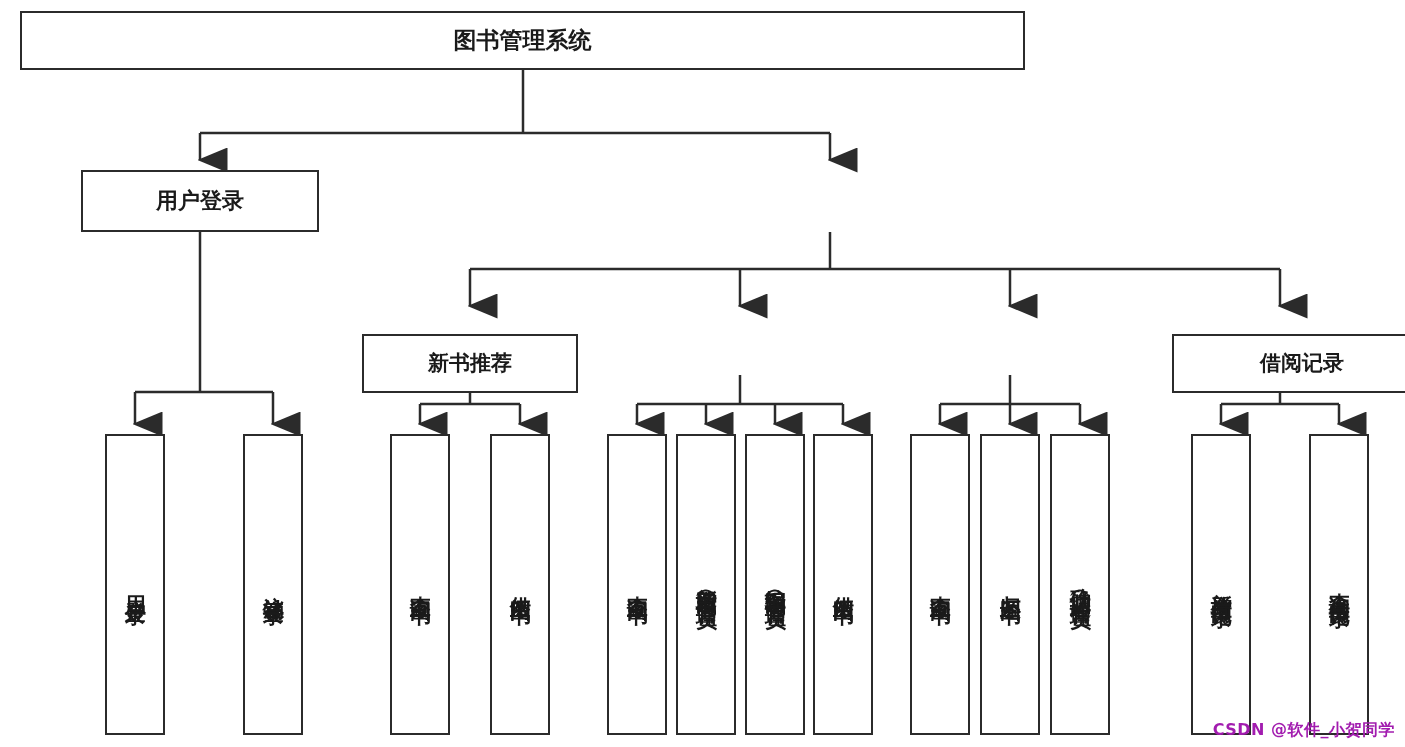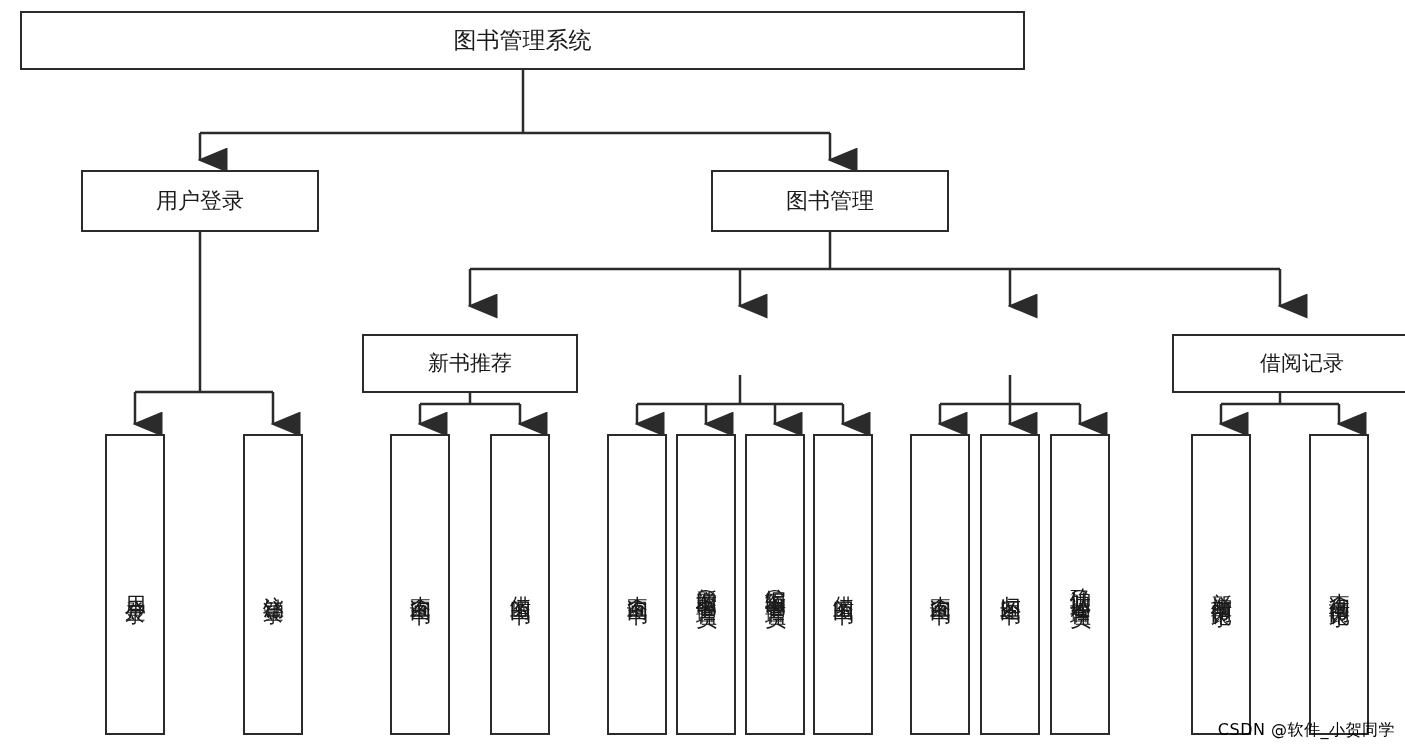--- a/index.html
+++ b/index.html
@@ -11,20 +11,21 @@
     width: 1405px;
     height: 747px;
     font-family: "DejaVu Sans", "Liberation Sans", sans-serif;
     overflow: hidden;
   }
   #canvas {
     position: relative;
     width: 1405px;
     height: 747px;
     background: #ffffff;
+    font-weight: bold;
   }
   svg.connectors {
     position: absolute;
     left: 0;
     top: 0;
     width: 1405px;
     height: 747px;
     pointer-events: none;
   }
   .node {
@@ -99,21 +100,21 @@
     margin-top: 60px;
   }
   .node.leaf.low-text .node-label {
     margin-top: 86px;
   }
   .watermark {
     position: absolute;
     right: 10px;
     bottom: 6px;
     font-size: 16px;
-    color: #000000;
+    color: #a21caf;
     white-space: nowrap;
     letter-spacing: 0.5px;
   }
 </style>
 </head>
 <body>
 
 <div id="canvas">
 
   <svg class="connectors" viewBox="0 0 1405 747" xmlns="http://www.w3.org/2000/svg">
@@ -166,23 +167,20 @@
     </g>
   </svg>
 
   <div class="node root">
     <span class="node-label">图书管理系统</span>
   </div>
 
   <div class="node lvl1 n-user-login">
     <span class="node-label">用户登录</span>
   </div>
-  <div class="node lvl1 n-book-manage">
-    <span class="node-label">图书管理</span>
-  </div>
 
   <div class="node lvl2 n-new-book">
     <span class="node-label">新书推荐</span>
   </div>
   <div class="node lvl2 n-record">
     <span class="node-label">借阅记录</span>
   </div>
 
   <div class="node leaf low-text" style="left:105px">
     <span class="node-label" style="margin-top: 137px;">用户登录</span>

